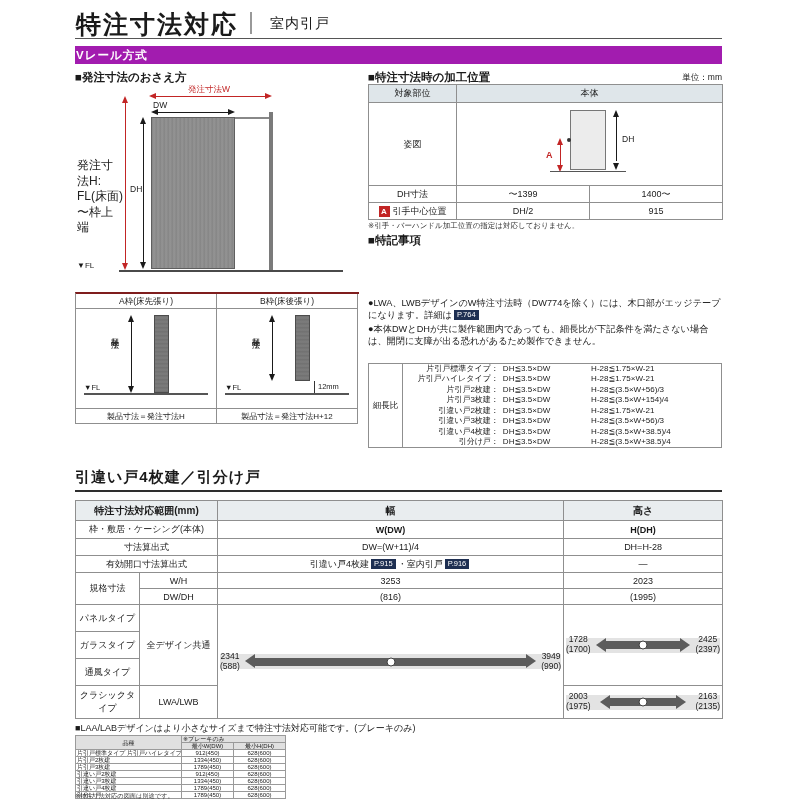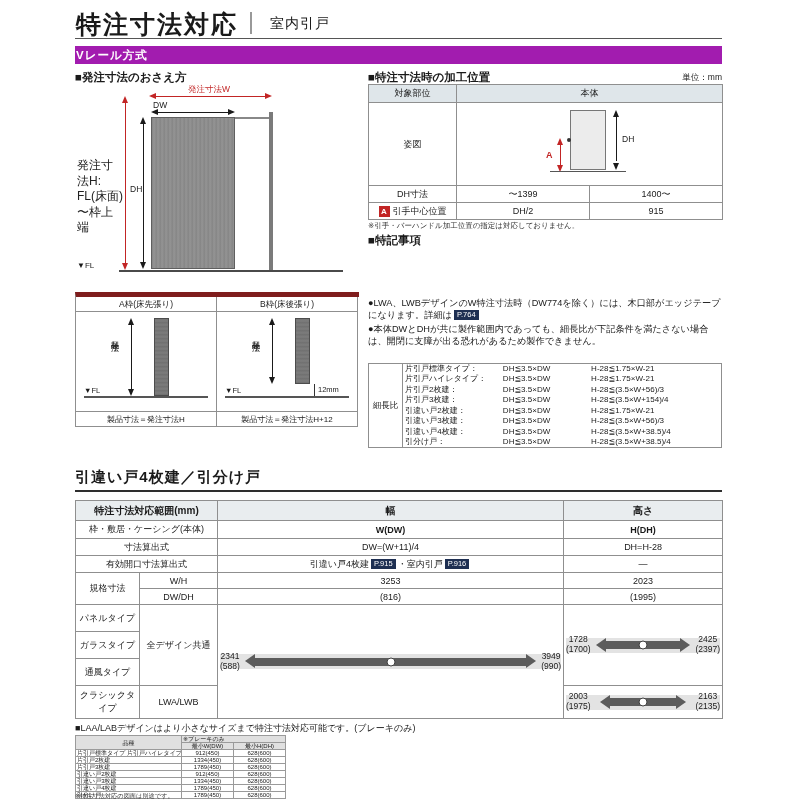--- a/index.html
+++ b/index.html
@@ -28,22 +28,22 @@
 .mtable .figrow td{height:82px}
 .mtable .vrow td{height:17px}
 .abadge{display:inline-block;background:#c22525;color:#fff;font-size:8px;font-weight:bold;width:11px;height:11px;line-height:11px;margin-right:3px}
 .mfig{position:relative;width:100%;height:80px}
 .mnote{font-size:7.5px;color:#333}
 .noteline{font-size:9.2px;line-height:1.34;text-align:left;width:354px}
 .pbadge{display:inline-block;background:#1e2f52;color:#fff;font-size:7.5px;line-height:10px;padding:0 3px;margin:0 2px;vertical-align:1px}
 .stable{position:absolute;border-collapse:collapse;table-layout:fixed;border:1px solid #8f8f8f}
 .stable td{font-size:8px;height:10.5px;padding:0 2px;vertical-align:middle;line-height:1}
 .stable .s-label{border-right:1px solid #8f8f8f;text-align:center;font-size:8.5px}
-.stable .s-name{text-align:left}
-.frames{position:absolute;display:grid;grid-template-columns:141px 141px;grid-template-rows:15px 100px 15px;border-top:5px solid #7f1d1d;border-left:1px solid #8f8f8f}
+.stable .s-name{text-align:right}
+.frames{position:absolute;display:grid;grid-template-columns:141px 141px;grid-template-rows:15px 100px 15px;border-top:2px solid #7f1d1d;border-left:1px solid #8f8f8f}
 .frames>div{border-right:1px solid #8f8f8f;border-bottom:1px solid #8f8f8f;position:relative;background:#fff}
 .f-h{background:#e4e4e4;font-size:8.5px;text-align:center;line-height:15px}
 .f-c{font-size:8px;text-align:center;line-height:15px}
 .slab{position:absolute;background:repeating-linear-gradient(0deg,#6e6e6e 0,#7d7d7d 2px,#737373 4px);border:1px solid #4c4c4c}
 .vtext{writing-mode:vertical-rl;font-size:8px;letter-spacing:1px}
 .sec2title{font-size:15px;font-weight:bold;letter-spacing:1px}
 .sec2rule{height:2px;background:#2e2e2e}
 .rtable{position:absolute;border-collapse:collapse;table-layout:fixed}
 .rtable td{border:1px solid #8f8f8f;font-size:9px;text-align:center;vertical-align:middle;padding:0 2px}
 .rtable .hd{background:#e9edef;font-weight:bold;font-size:10px}

